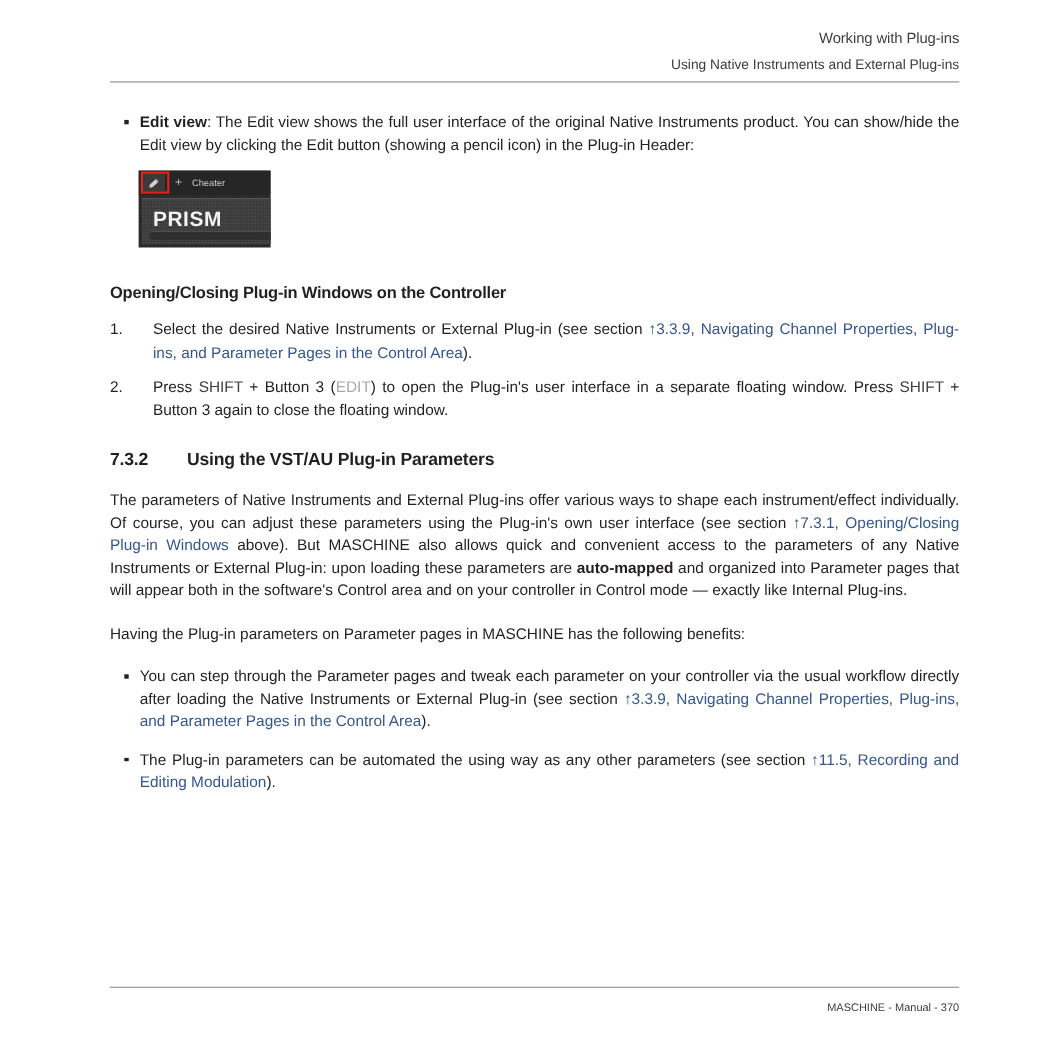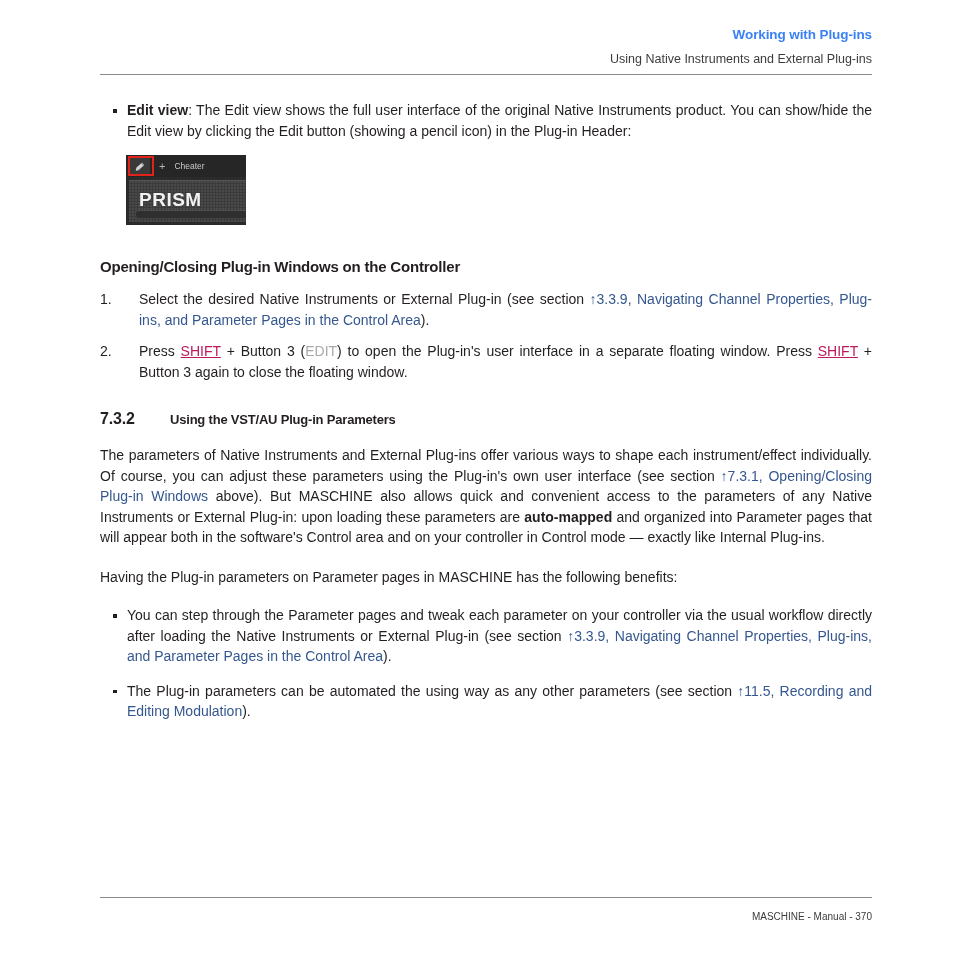--- a/index.html
+++ b/index.html
@@ -25,23 +25,23 @@
   
   .runhead {
     position: absolute;
     left: 100px;
     top: 26px;
     width: 772px;
     text-align: right;
   }
   .runhead-title {
     font-size: 13.5px;
-    font-weight: bold;
+    font-weight: normal;
     letter-spacing: -0.1px;
-    color: #3b82f6;
+    color: #404040;
     line-height: 18px;
   }
   .runhead-sub {
     font-size: 12.5px;
     font-weight: normal;
     color: #3c3c3c;
     line-height: 18px;
     margin-top: 6px;
   }
   .rule-top {
@@ -114,21 +114,21 @@
     width: 26px;
     text-align: left;
     font-size: 14px;
     line-height: 20.5px;
     color: #231f20;
   }
 
   b, strong, .bold { font-weight: bold; }
 
   .lnk { color: #35578f; }
-  .shift { color: #be185d; text-decoration: underline; }
+  .shift { color: #404040; }
   .edit-gray { color: #a9a9a9; }
 
   
   h3.sub-head {
     font-size: 15px;
     font-weight: bold;
     letter-spacing: -0.2px;
     color: #231f20;
     margin: 0 0 12px 0;
     line-height: 20px;
@@ -140,21 +140,21 @@
   }
   .sec-num {
     display: inline-block;
     width: 70px;
     font-size: 16px;
     font-weight: bold;
     color: #231f20;
     letter-spacing: -0.2px;
   }
   .sec-title {
-    font-size: 13px;
+    font-size: 16px;
     font-weight: bold;
     color: #231f20;
     letter-spacing: -0.2px;
   }
 
   
   .figure {
     margin: 14px 0 0 26px;
     width: 120px;
     height: 70px;

